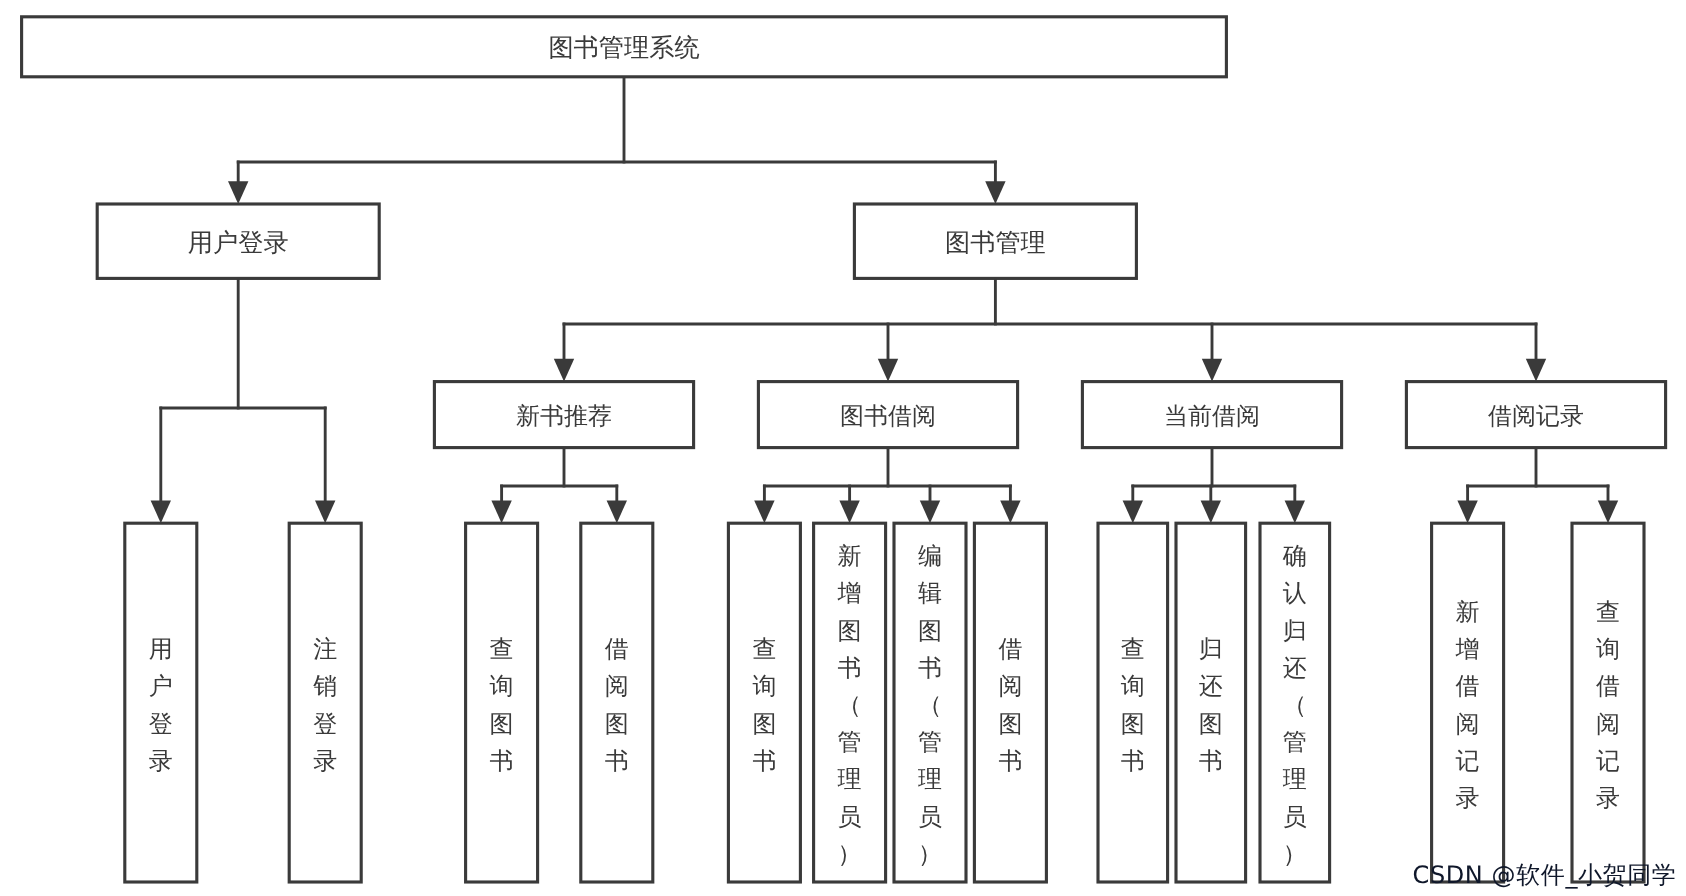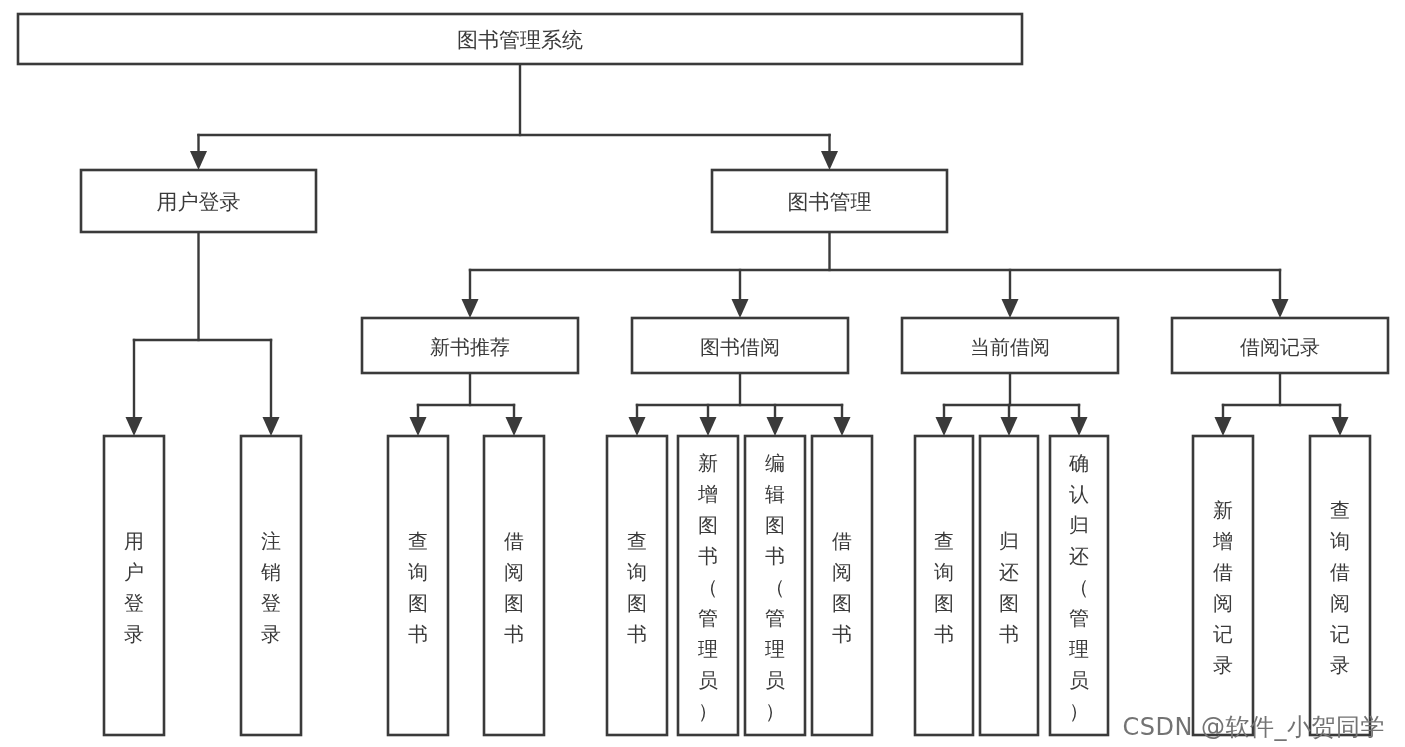--- a/index.html
+++ b/index.html
@@ -53,25 +53,25 @@
     font-size: 20px;
   }
   .vlabel {
     fill: #3a3a3a;
     font-family: "DejaVu Sans", "Liberation Sans", sans-serif;
     font-size: 20px;
     text-anchor: middle;
   }
   .watermark {
     position: absolute;
-    right: 20px;
+    right: 8px;
     bottom: 4px;
     font-family: "DejaVu Sans", "Liberation Sans", sans-serif;
-    font-size: 24px;
-    color: #737373;
+    font-size: 20px;
+    color: #0f172a;
     white-space: nowrap;
     letter-spacing: 0.5px;
     pointer-events: none;
   }
 </style>
 </head>
 <body>
 
 <div id="diagram-root">
   <svg id="flow" viewBox="0 0 1405 747">

